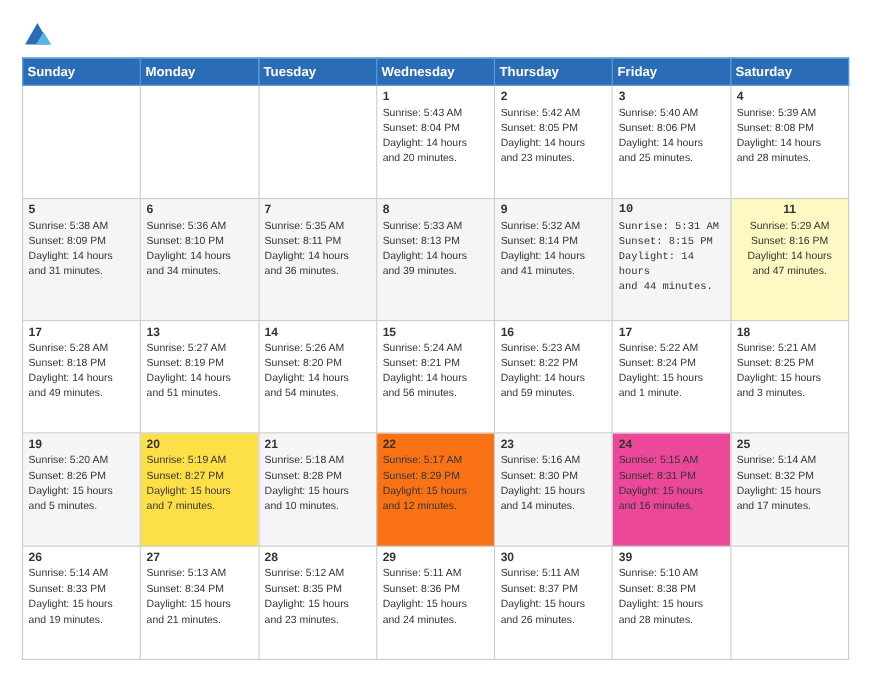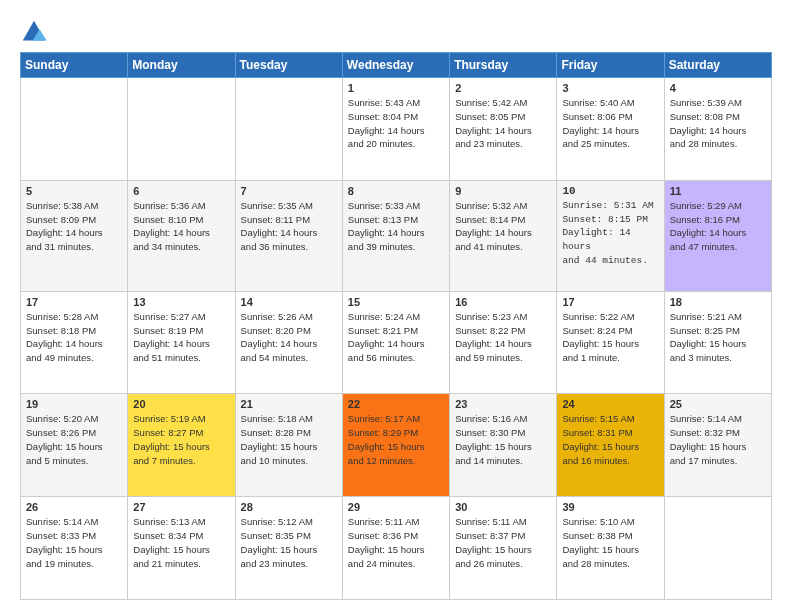--- a/index.html
+++ b/index.html
@@ -176,21 +176,21 @@
             <div class="day-info">Sunrise: 5:33 AM<br>Sunset: 8:13 PM<br>Daylight: 14 hours<br>and 39 minutes.</div>
           </td>
           <td style="background: rgb(245, 245, 245);">
             <span class="day-number">9</span>
             <div class="day-info">Sunrise: 5:32 AM<br>Sunset: 8:14 PM<br>Daylight: 14 hours<br>and 41 minutes.</div>
           </td>
           <td style="background: rgb(245, 245, 245); font-family: Liberation Mono, monospace;">
             <span class="day-number">10</span>
             <div class="day-info">Sunrise: 5:31 AM<br>Sunset: 8:15 PM<br>Daylight: 14 hours<br>and 44 minutes.</div>
           </td>
-          <td style="background: #c4b5fd;">
+          <td style="background: #fef9c3; text-align: center;">
             <span class="day-number">11</span>
             <div class="day-info">Sunrise: 5:29 AM<br>Sunset: 8:16 PM<br>Daylight: 14 hours<br>and 47 minutes.</div>
           </td>
         </tr>
         <tr>
           <td>
             <span class="day-number">17</span>
             <div class="day-info">Sunrise: 5:28 AM<br>Sunset: 8:18 PM<br>Daylight: 14 hours<br>and 49 minutes.</div>
           </td>
           <td>
@@ -232,21 +232,21 @@
             <div class="day-info">Sunrise: 5:18 AM<br>Sunset: 8:28 PM<br>Daylight: 15 hours<br>and 10 minutes.</div>
           </td>
           <td style="background: #f97316;">
             <span class="day-number">22</span>
             <div class="day-info">Sunrise: 5:17 AM<br>Sunset: 8:29 PM<br>Daylight: 15 hours<br>and 12 minutes.</div>
           </td>
           <td style="background: rgb(245, 245, 245);">
             <span class="day-number">23</span>
             <div class="day-info">Sunrise: 5:16 AM<br>Sunset: 8:30 PM<br>Daylight: 15 hours<br>and 14 minutes.</div>
           </td>
-          <td style="background: #eab308;">
+          <td style="background: #ec4899;">
             <span class="day-number">24</span>
             <div class="day-info">Sunrise: 5:15 AM<br>Sunset: 8:31 PM<br>Daylight: 15 hours<br>and 16 minutes.</div>
           </td>
           <td style="background: rgb(245, 245, 245);">
             <span class="day-number">25</span>
             <div class="day-info">Sunrise: 5:14 AM<br>Sunset: 8:32 PM<br>Daylight: 15 hours<br>and 17 minutes.</div>
           </td>
         </tr>
         <tr>
           <td>

